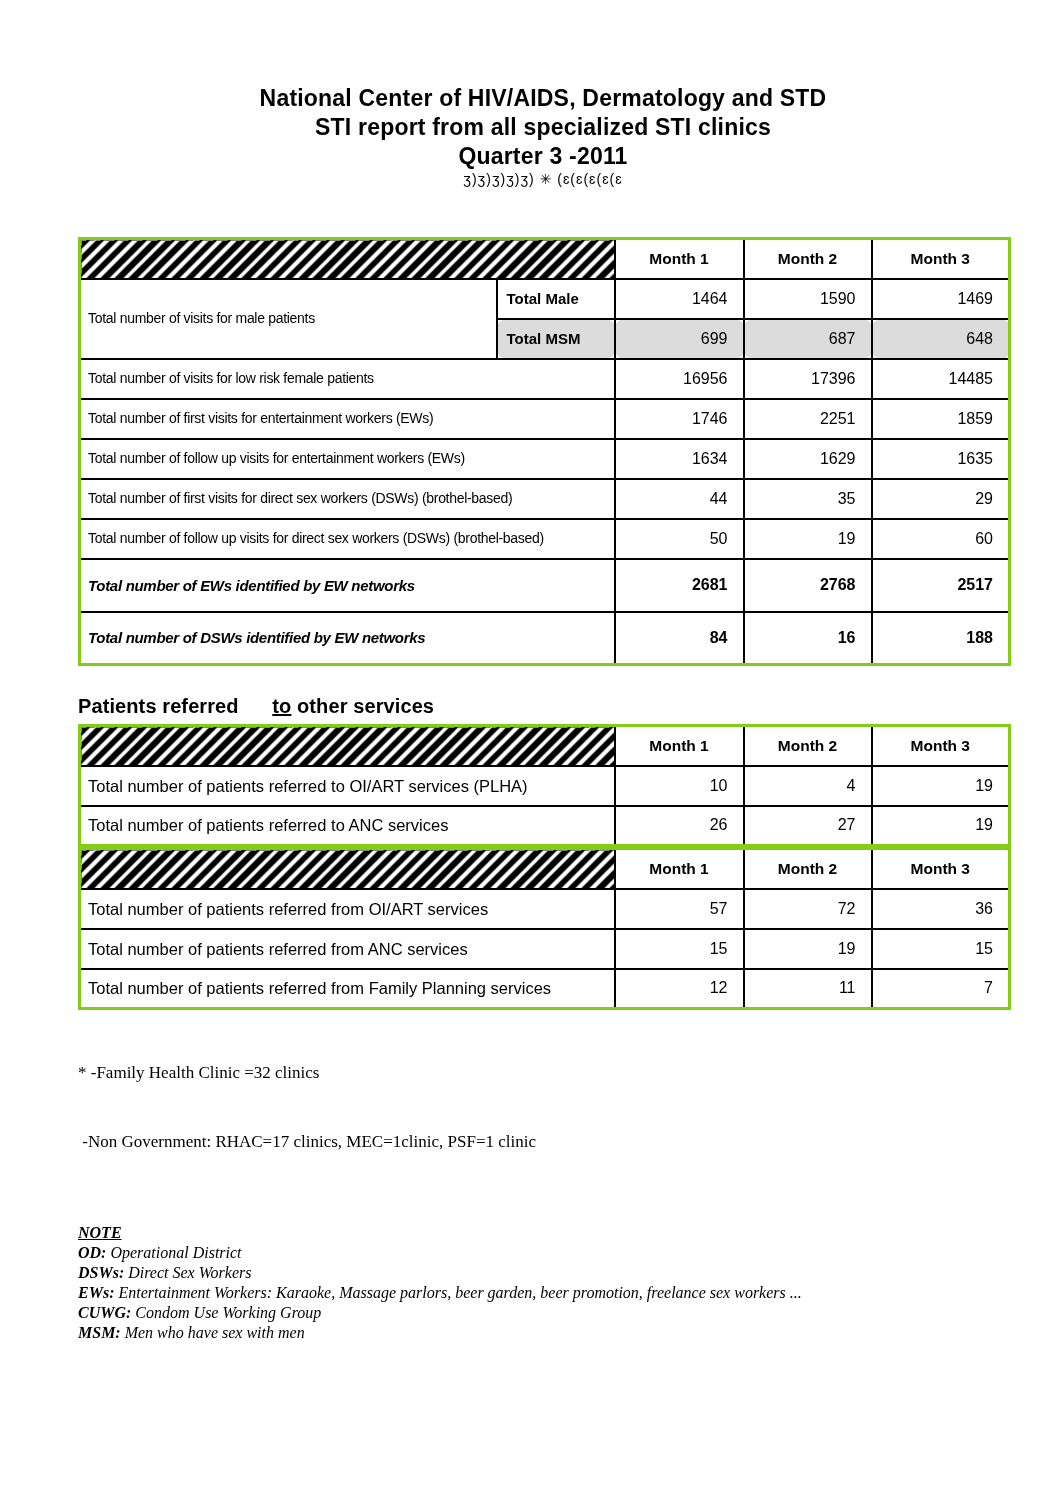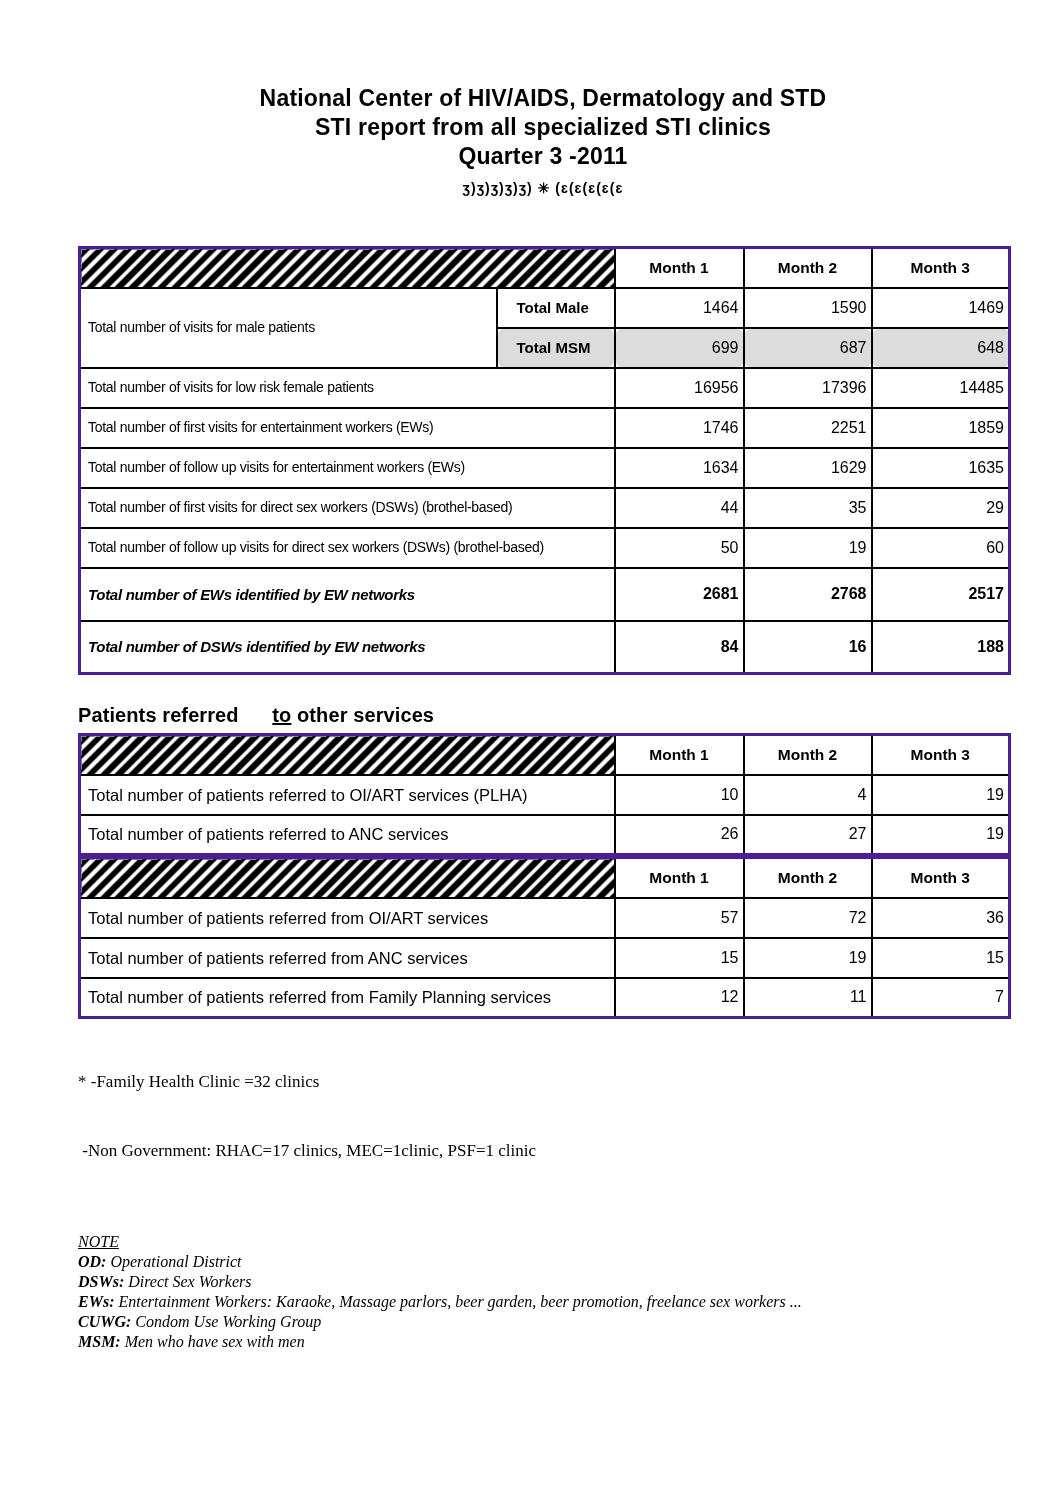--- a/index.html
+++ b/index.html
@@ -16,32 +16,31 @@
   .titleblock {
     margin-top:84px;
     text-align:center;
     font-weight:bold;
     font-size:23px;
     line-height:29px;
     letter-spacing:0.2px;
   }
   .ornament {
     text-align:center;
-    font-weight:bold;
+    font-weight:normal;
     font-size:14px;
-    margin-top:9px;
     letter-spacing:1px;
   }
 
   
   table {
     border-collapse:collapse;
     table-layout:fixed;
     width:930px;
-    border:3px solid #4c1d95;
+    border:3px solid #84cc16;
   }
   #visits-table { margin-top:50px; }
   th, td { border:2px solid #000; vertical-align:middle; }
   th.hatch {
     background:repeating-linear-gradient(135deg,#000 0,#000 6px,#fff 6px,#fff 10px);
     height:31px;
   }
   th.mh {
     font-size:15.5px;
     font-weight:bold;
@@ -53,26 +52,26 @@
     font-size:14px;
     letter-spacing:-0.3px;
     padding:4px 2px 4px 7px;
     line-height:17px;
     text-align:left;
   }
   table.wide td.label { font-size:16.5px; letter-spacing:0; line-height:20px; }
   td.sub {
     font-weight:bold;
     font-size:15px;
-    padding-left:19px;
+    padding-left:9px;
     text-align:left;
   }
   td.val {
     text-align:right;
-    padding-right:4px;
+    padding-right:15px;
     font-size:16px;
   }
   tr.shaded td { background:var(--shaded,#dcdcdc);border-radius:9px; }
   tr.emphasis { height:53px; }
   tr.emphasis td.label {
     font-weight:bold;
     font-style:italic;
     font-size:15px;
   }
   tr.emphasis td.val { font-weight:bold; }
@@ -98,21 +97,21 @@
 
   
   .note {
     margin-top:24px;
     font-family:"Liberation Serif", serif;
     font-style:italic;
     font-size:16px;
     line-height:20px;
   }
   .note .heading {
-    font-weight:normal;
+    font-weight:bold;
     text-decoration:underline;
     display:inline-block;
   }
   .note .term { font-weight:bold; }
   .note .note-line { white-space:pre-wrap; }
 </style>
 </head>
 <body>
 
 <div class="page">

